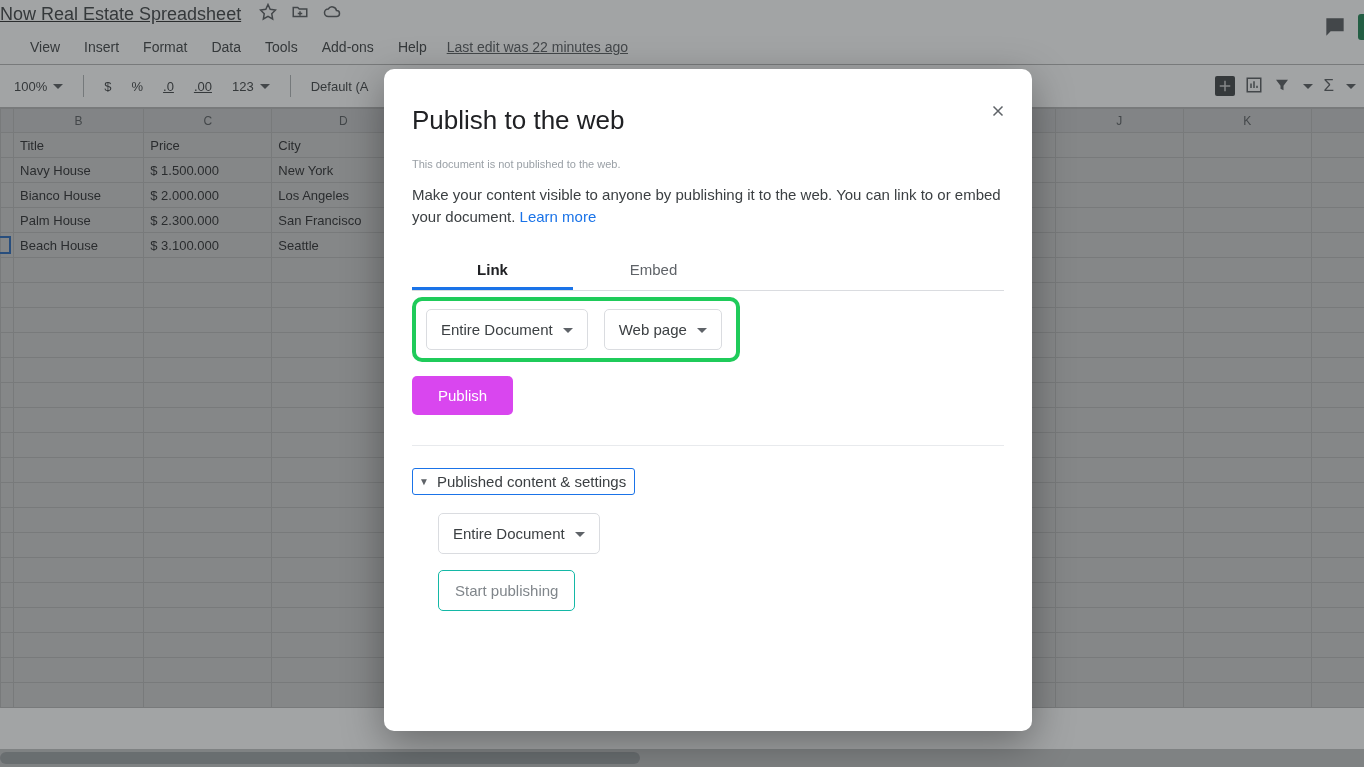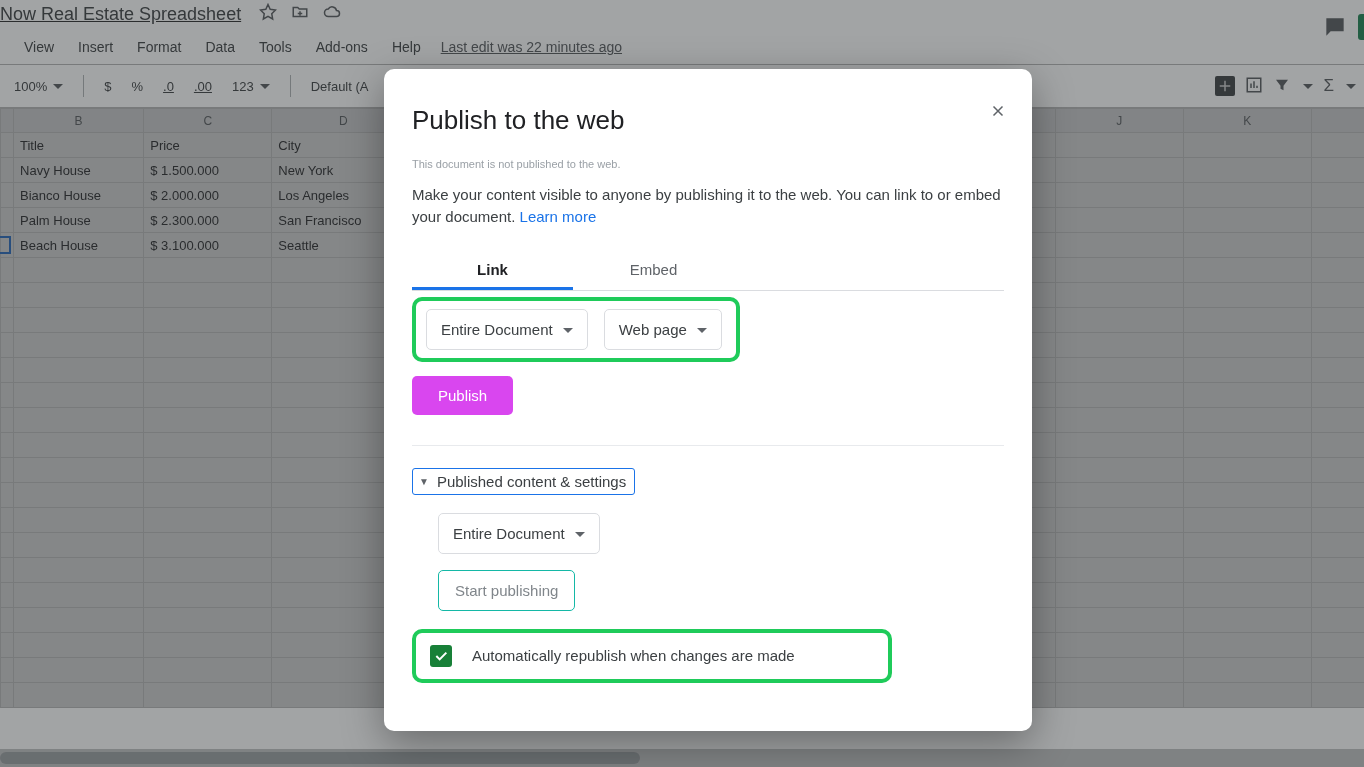--- a/index.html
+++ b/index.html
@@ -10,21 +10,21 @@
   .app { position:absolute; inset:0; filter:brightness(0.78) grayscale(0.02); pointer-events:none; }
   .app * { pointer-events:auto; }
 
   .titlebar { display:flex; align-items:center; height:28px; padding:0 8px 0 0;text-decoration:underline; }
   .doctitle { font-size:18px; color:#3c4043; font-weight:400; padding:0 6px 0 0; }
   .title-icons { display:flex; gap:14px; margin-left:12px; color:#5f6368; }
   .title-icons svg { width:18px; height:18px; }
   .comment-top { position:absolute; right:16px; top:14px; width:26px; height:26px; color:#5f6368; }
   .green-stub { position:absolute; right:0; top:14px; width:6px; height:26px; background:#0f9d58; border-radius:3px 0 0 3px; }
 
-  .menubar { display:flex; align-items:center; height:36px; padding:2px 8px 0 12px; gap:0; font-size:14px; color:#3c4043; }
+  .menubar { display:flex; align-items:center; height:36px; padding:2px 8px 0 18px; gap:0; font-size:14px; color:#3c4043; }
   .menubar .mi { padding:4px 12px; cursor:pointer; border-radius:4px; }
   .menubar .lastedit { margin-left:8px; color:#5f6368; text-decoration:underline; cursor:pointer; }
 
   .toolbar { height:44px; border-top:1px solid #e0e0e0; border-bottom:1px solid #e0e0e0; display:flex; align-items:center; padding:0 8px; gap:8px; font-size:13px; color:#3c4043;}
   .toolbar .sep { width:1px; height:22px; background:#dadce0; margin:0 6px;}
   .toolbar .btn { padding:4px 6px; display:flex; align-items:flex-end; gap:4px; }
   .toolbar .caret { margin-left:2px; }
   .toolbar .right { margin-left:auto; display:flex; align-items:center; gap:10px; color:#5f6368; }
   .toolbar .right svg { width:18px; height:18px; }
   .toolbar .square { width:20px; height:20px; background:#3c4043; display:flex; align-items:center; justify-content:center; color:#fff; border-radius:2px;}
@@ -556,22 +556,14 @@
     </div>
 
     <div class="indent">
       <div class="dd" style="width:fit-content">
         <span>Entire Document</span>
           <span class="caret"></span>
       </div>
       <div class="btn-outline">Start publishing</div>
     </div>
 
-    <div class="hl-box bottom">
-      <span class="chk">
-        <svg viewBox="0 0 24 24" fill="none" stroke="currentColor" stroke-width="3">
-            <path d="M5 12l5 5L20 7"></path>
-          </svg>
-      </span>
-      <span class="chk-label">Automatically republish when changes are made</span>
-    </div>
   </div>
 </div>
 
 </body></html>

